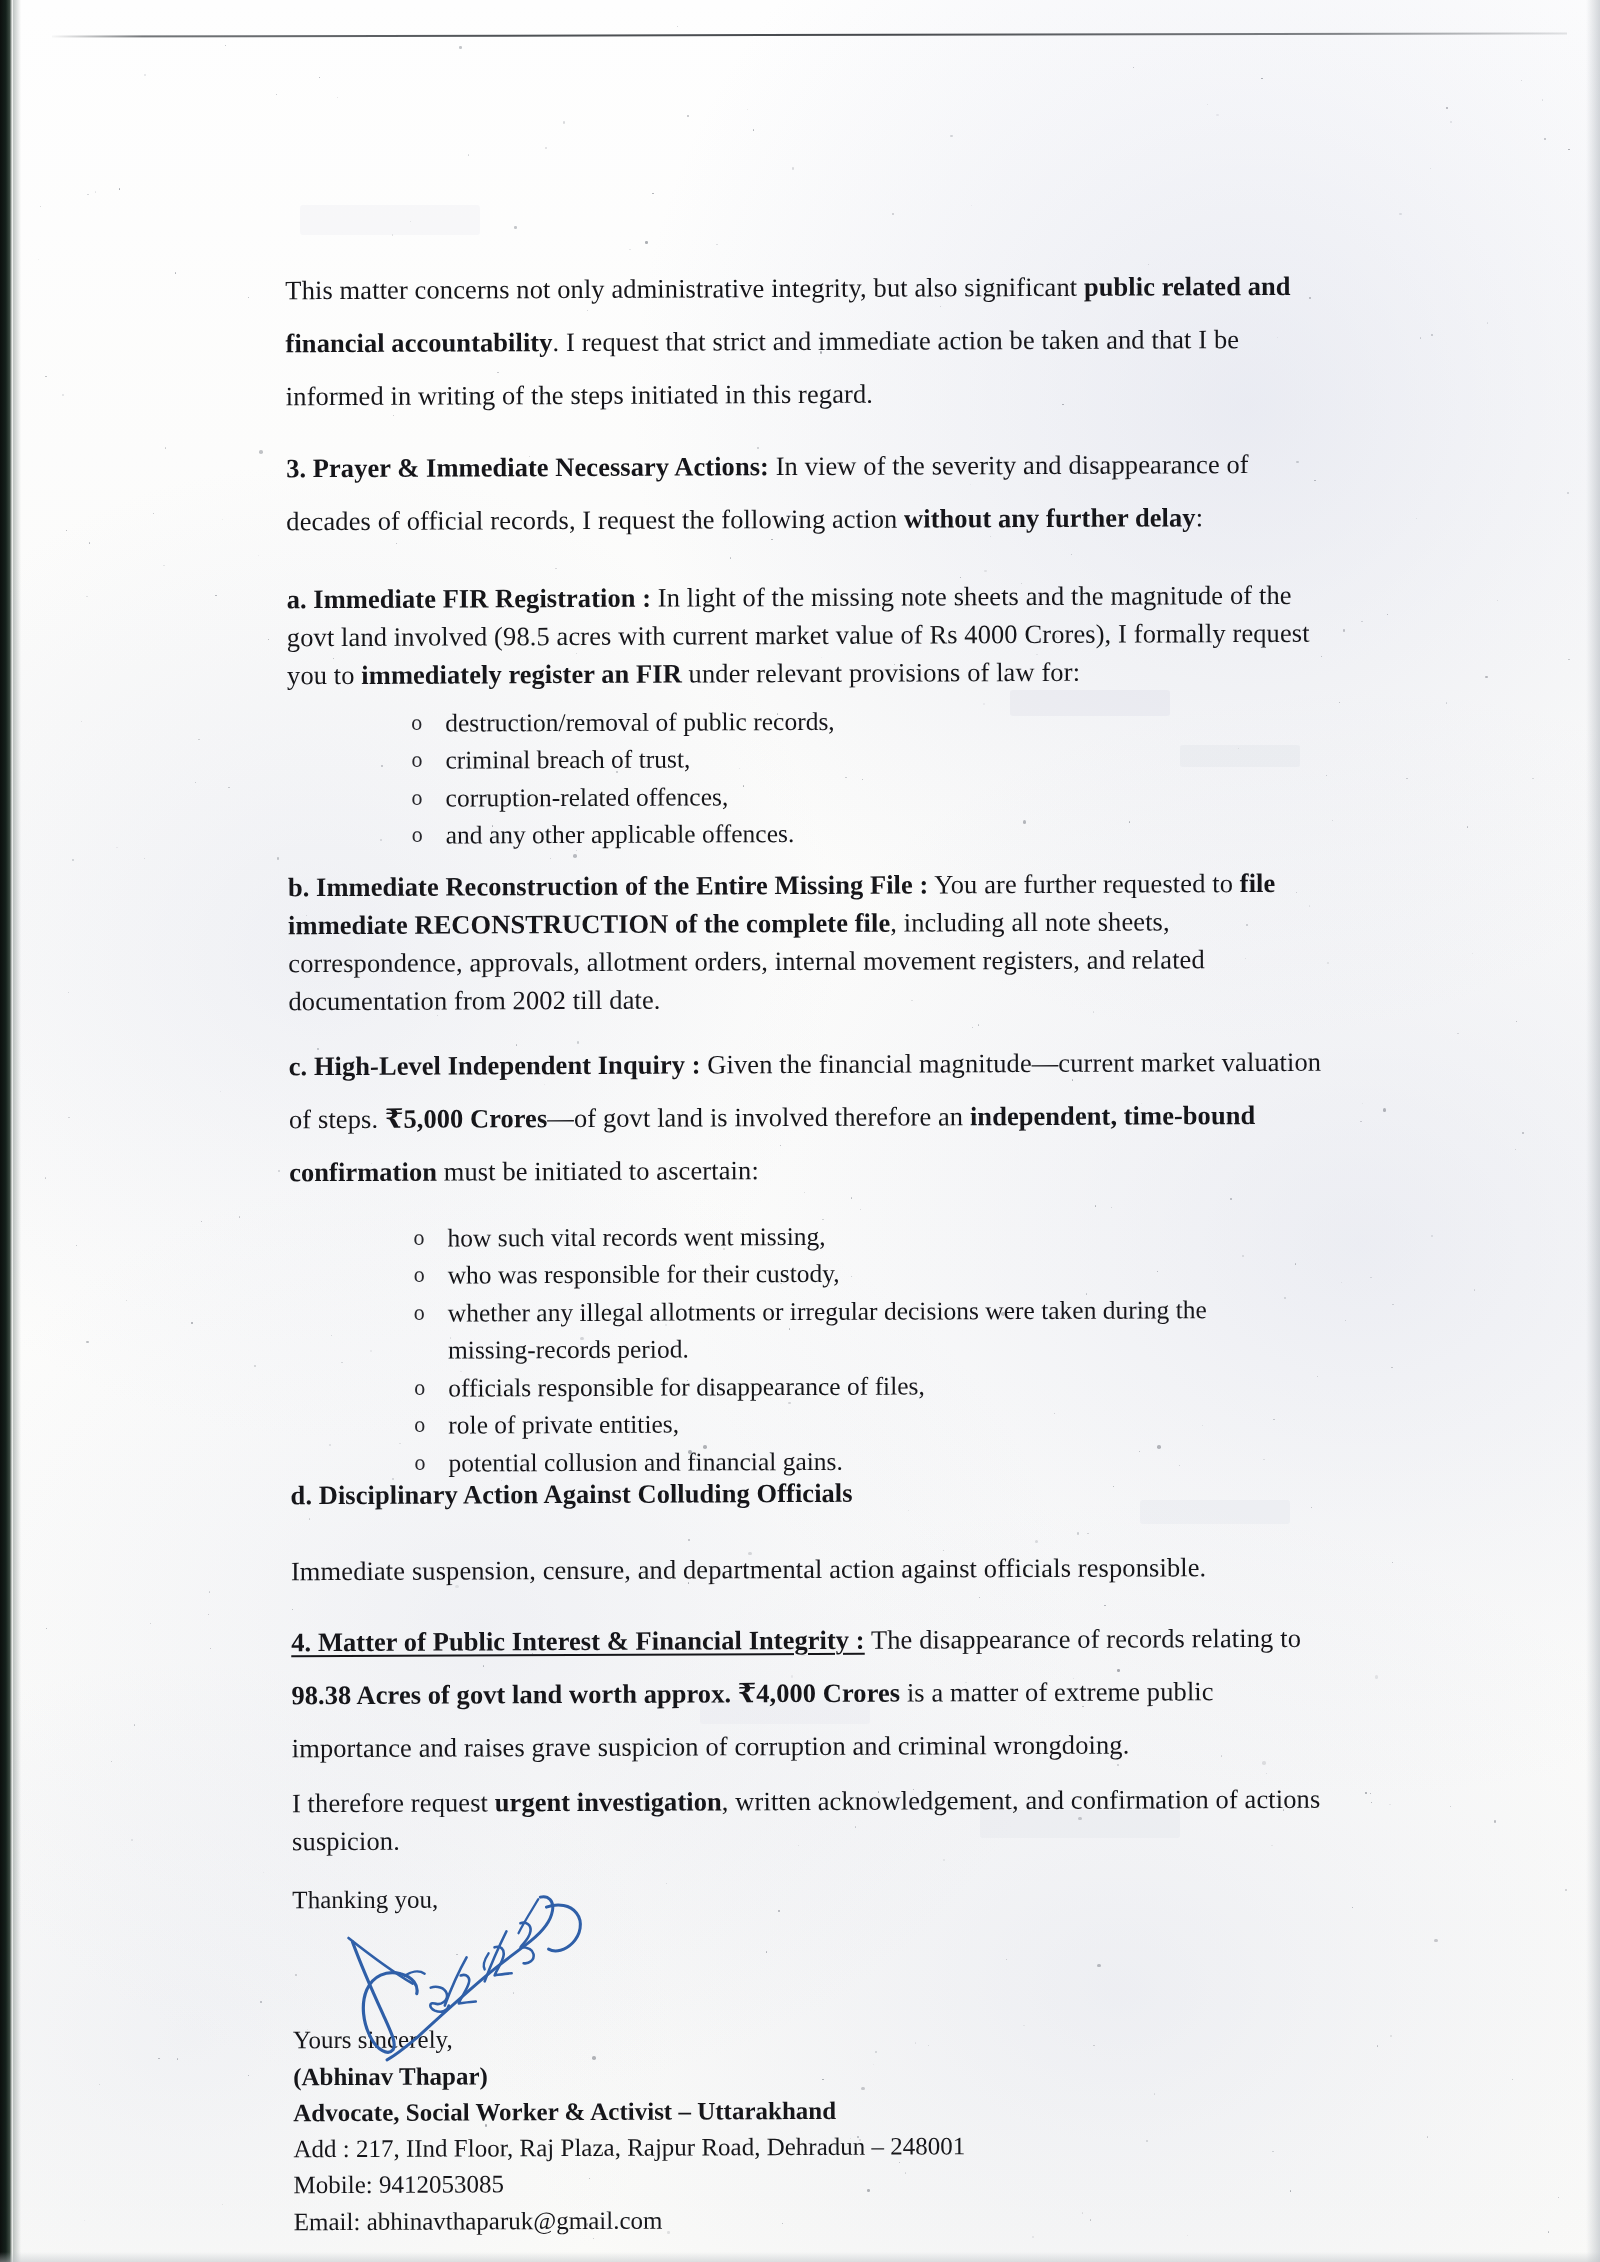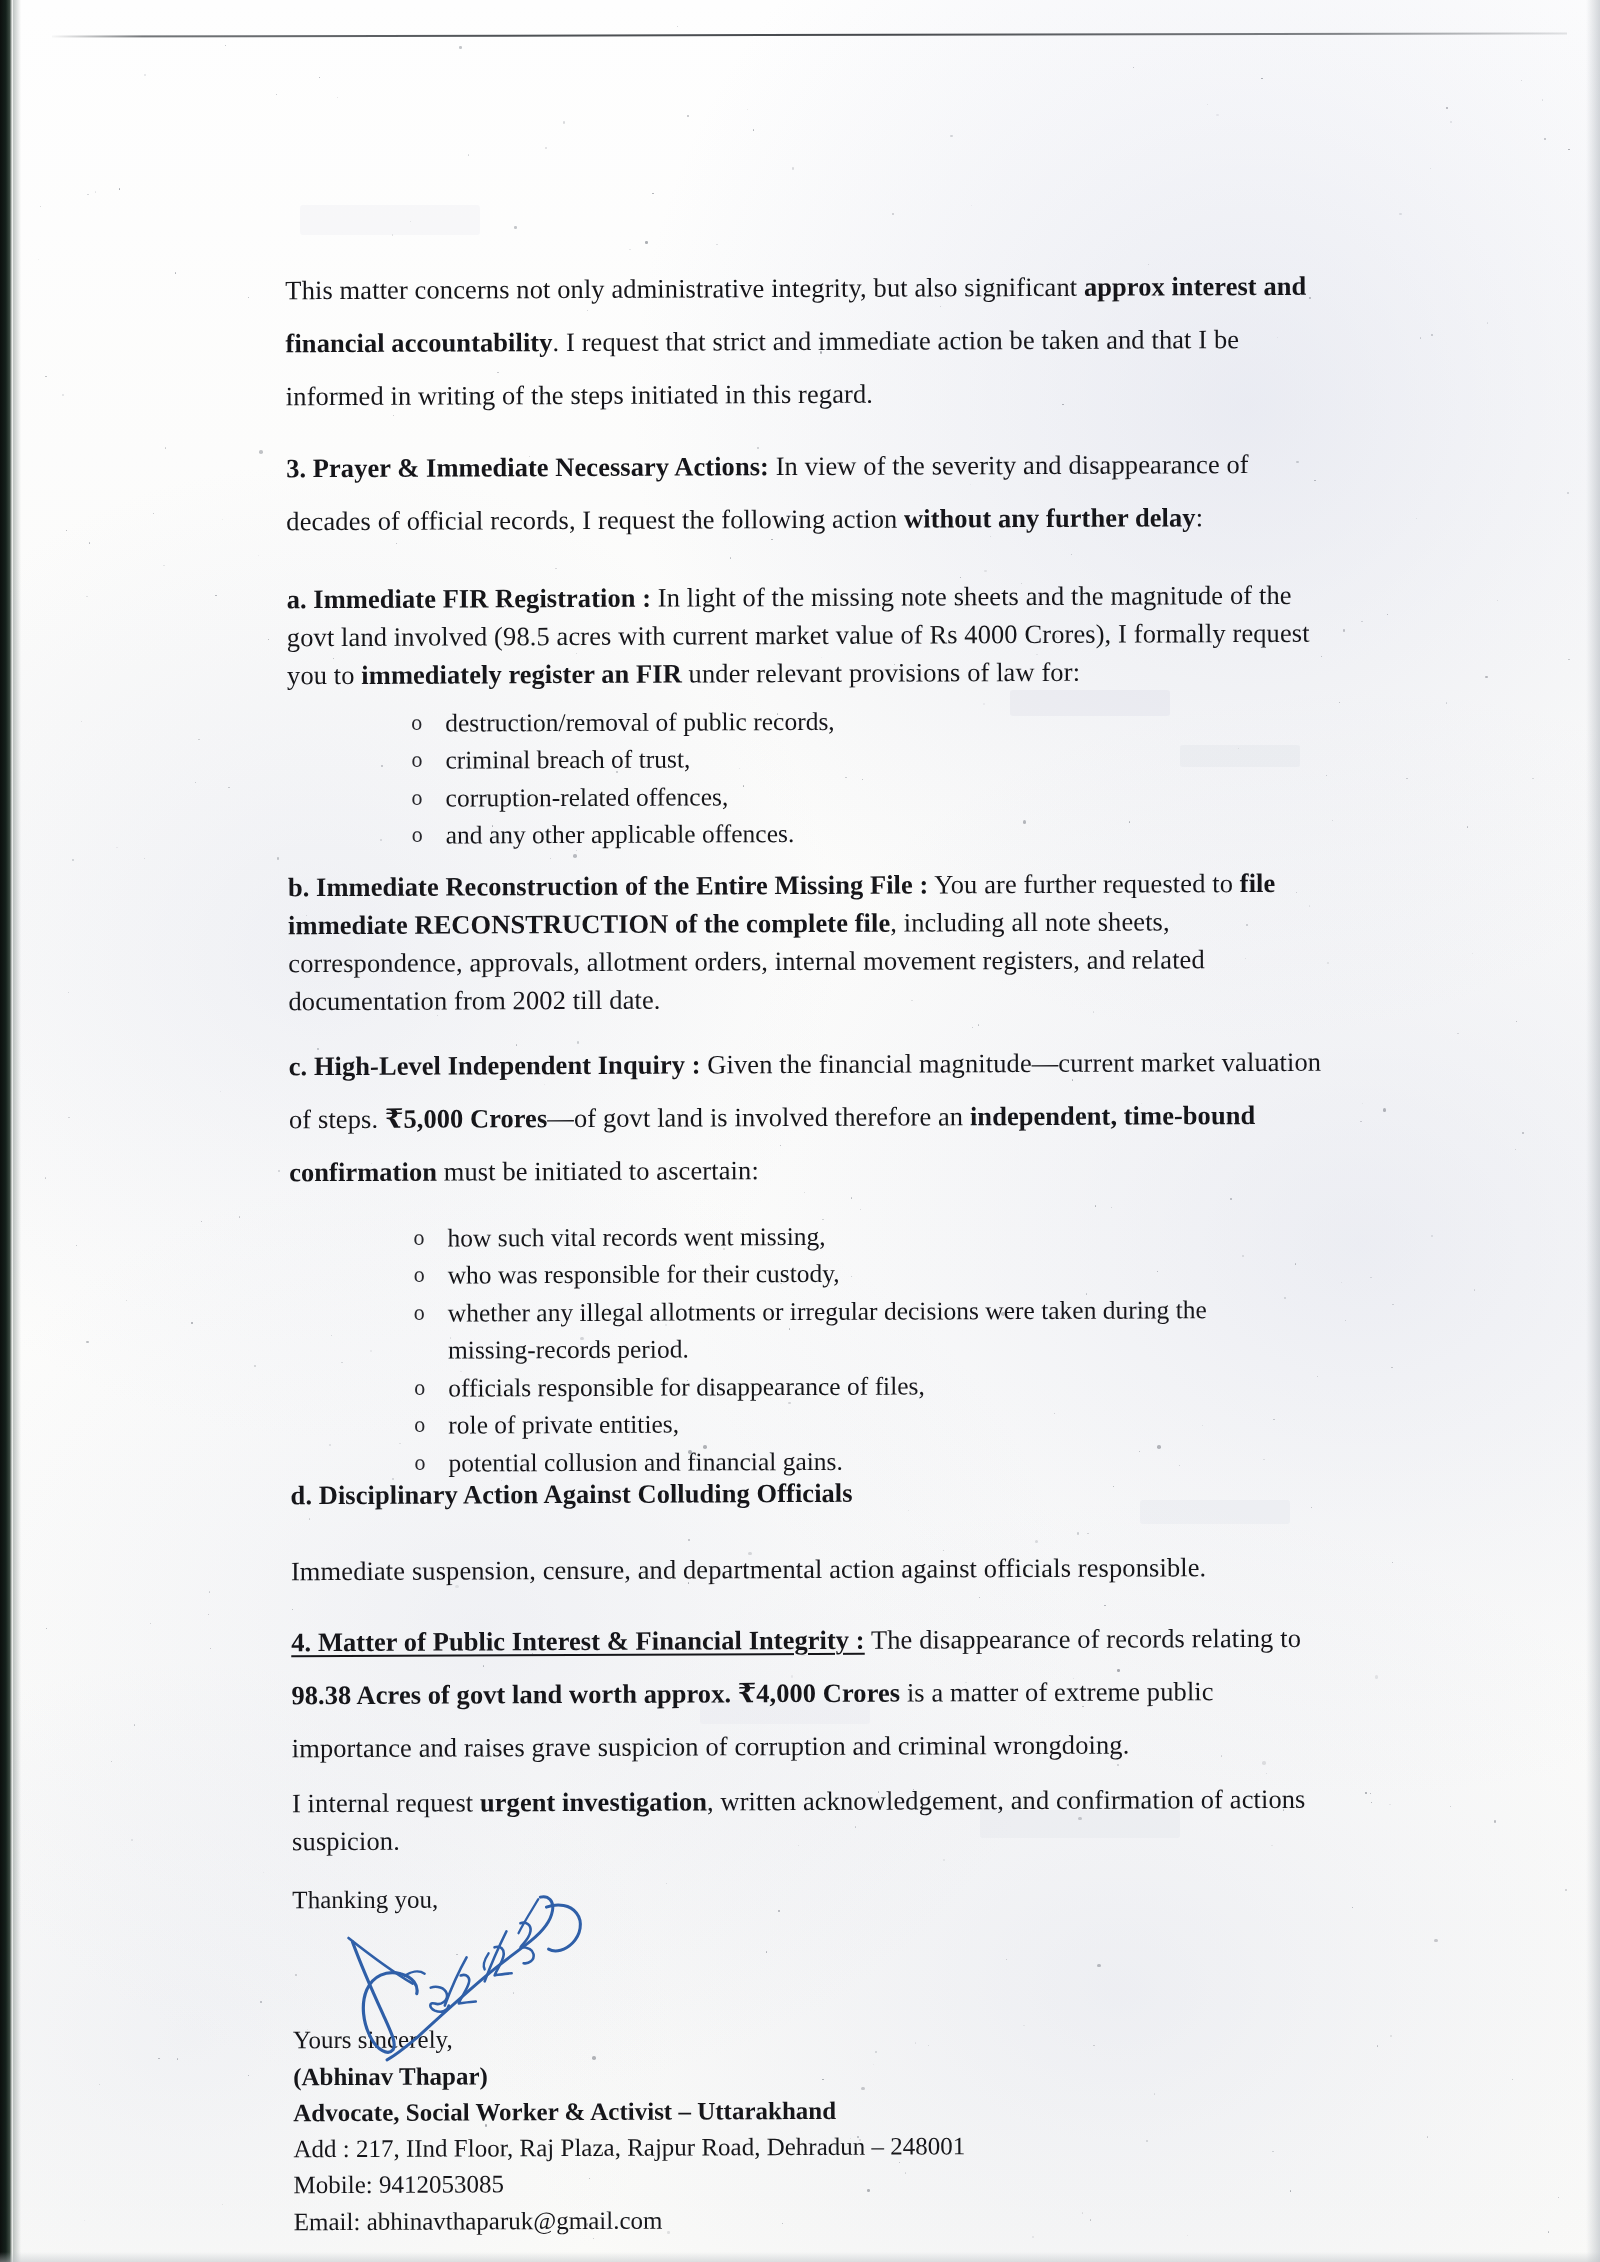--- a/index.html
+++ b/index.html
@@ -169,21 +169,21 @@
   <div class="ghost" style="left:300px;top:205px;width:180px;height:30px;opacity:.35;"></div>
   <div class="ghost" style="left:1140px;top:1500px;width:150px;height:24px;opacity:.40;"></div>
   <div class="ghost" style="left:980px;top:1810px;width:200px;height:28px;opacity:.40;"></div>
   <div class="ghost" style="left:700px;top:1700px;width:170px;height:24px;opacity:.30;"></div>
 
   <div class="top-rule"></div>
 
   <div class="doc">
 
     <div class="blk loose" style="left:288px; top:262px; width:1030px;">
-      <div><span>This matter concerns not only administrative integrity, but also significant </span><b>approx interest and</b></div>
+      <div><span>This matter concerns not only administrative integrity, but also significant </span><b>public related and</b></div>
       <div><b>financial accountability</b><span>. I request that strict and immediate action be taken and that I be</span></div>
       <div><span>informed in writing of the steps initiated in this regard.</span></div>
     </div>
 
     <div class="blk loose" style="left:288px; top:440px; width:1060px;">
       <div><b>3. Prayer &amp; Immediate Necessary Actions:</b><span> In view of the severity and disappearance of</span></div>
       <div><span>decades of official records, I request the following action </span><b>without any further delay</b><span>:</span></div>
     </div>
 
     <div class="blk tight" style="left:288px; top:578px; width:1080px;">
@@ -258,21 +258,21 @@
       <span>Immediate suspension, censure, and departmental action against officials responsible.</span>
     </div>
 
     <div class="blk loose" style="left:288px; top:1614px; width:1110px;">
       <div><b class="underline-seg">4. Matter of Public Interest &amp; Financial Integrity :</b><span> The disappearance of records relating to</span></div>
       <div><b>98.38 Acres of govt land worth approx. ₹4,000 Crores</b><span> is a matter of extreme public</span></div>
       <div><span>importance and raises grave suspicion of corruption and criminal wrongdoing.</span></div>
     </div>
 
     <div class="blk tight" style="left:288px; top:1782px; width:1110px;">
-      <div><span>I internal request </span><b>urgent investigation</b><span>, written acknowledgement, and confirmation of actions</span></div>
+      <div><span>I therefore request </span><b>urgent investigation</b><span>, written acknowledgement, and confirmation of actions</span></div>
       <div><span>suspicion.</span></div>
     </div>
 
     <div class="sig-block" style="left:288px; top:1880px; width:800px;">
       <div>Thanking you,</div>
       <div style="height:104px;"></div>
       <div>Yours sincerely,</div>
       <div class="nm">(Abhinav Thapar)</div>
       <div class="role">Advocate, Social Worker &amp; Activist – Uttarakhand</div>
       <div>Add : 217, IInd Floor, Raj Plaza, Rajpur Road, Dehradun – 248001</div>

